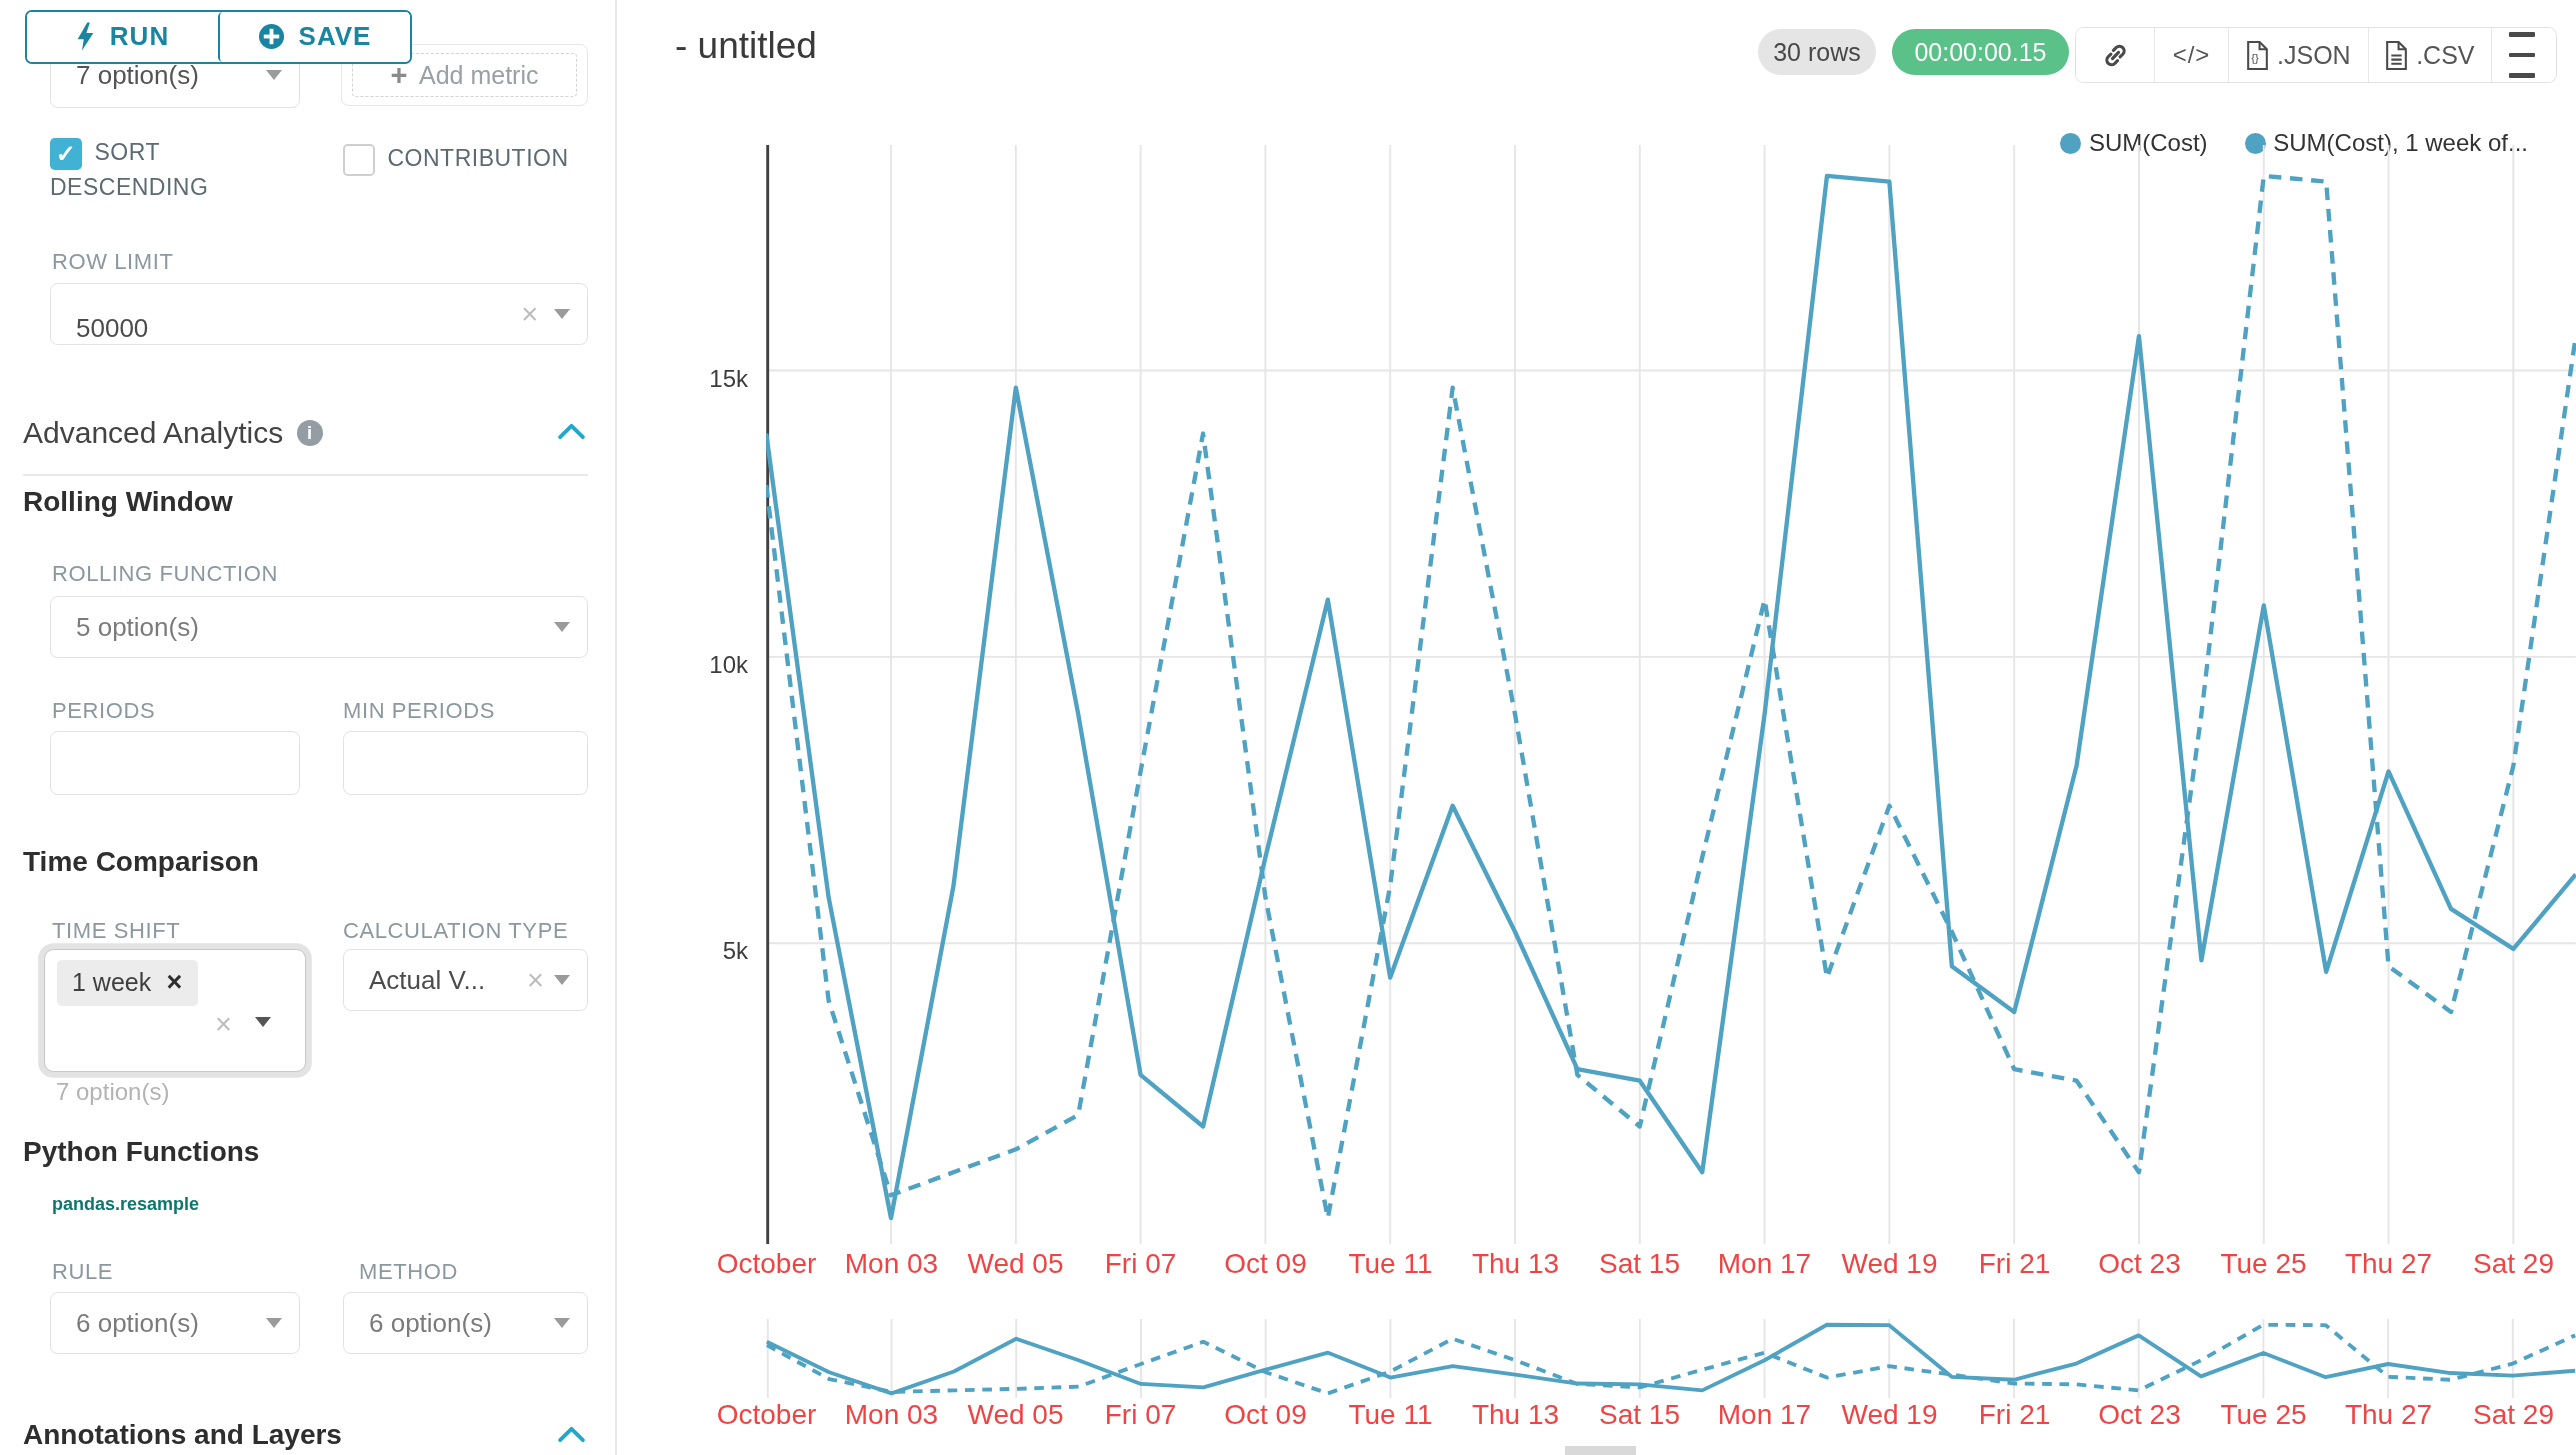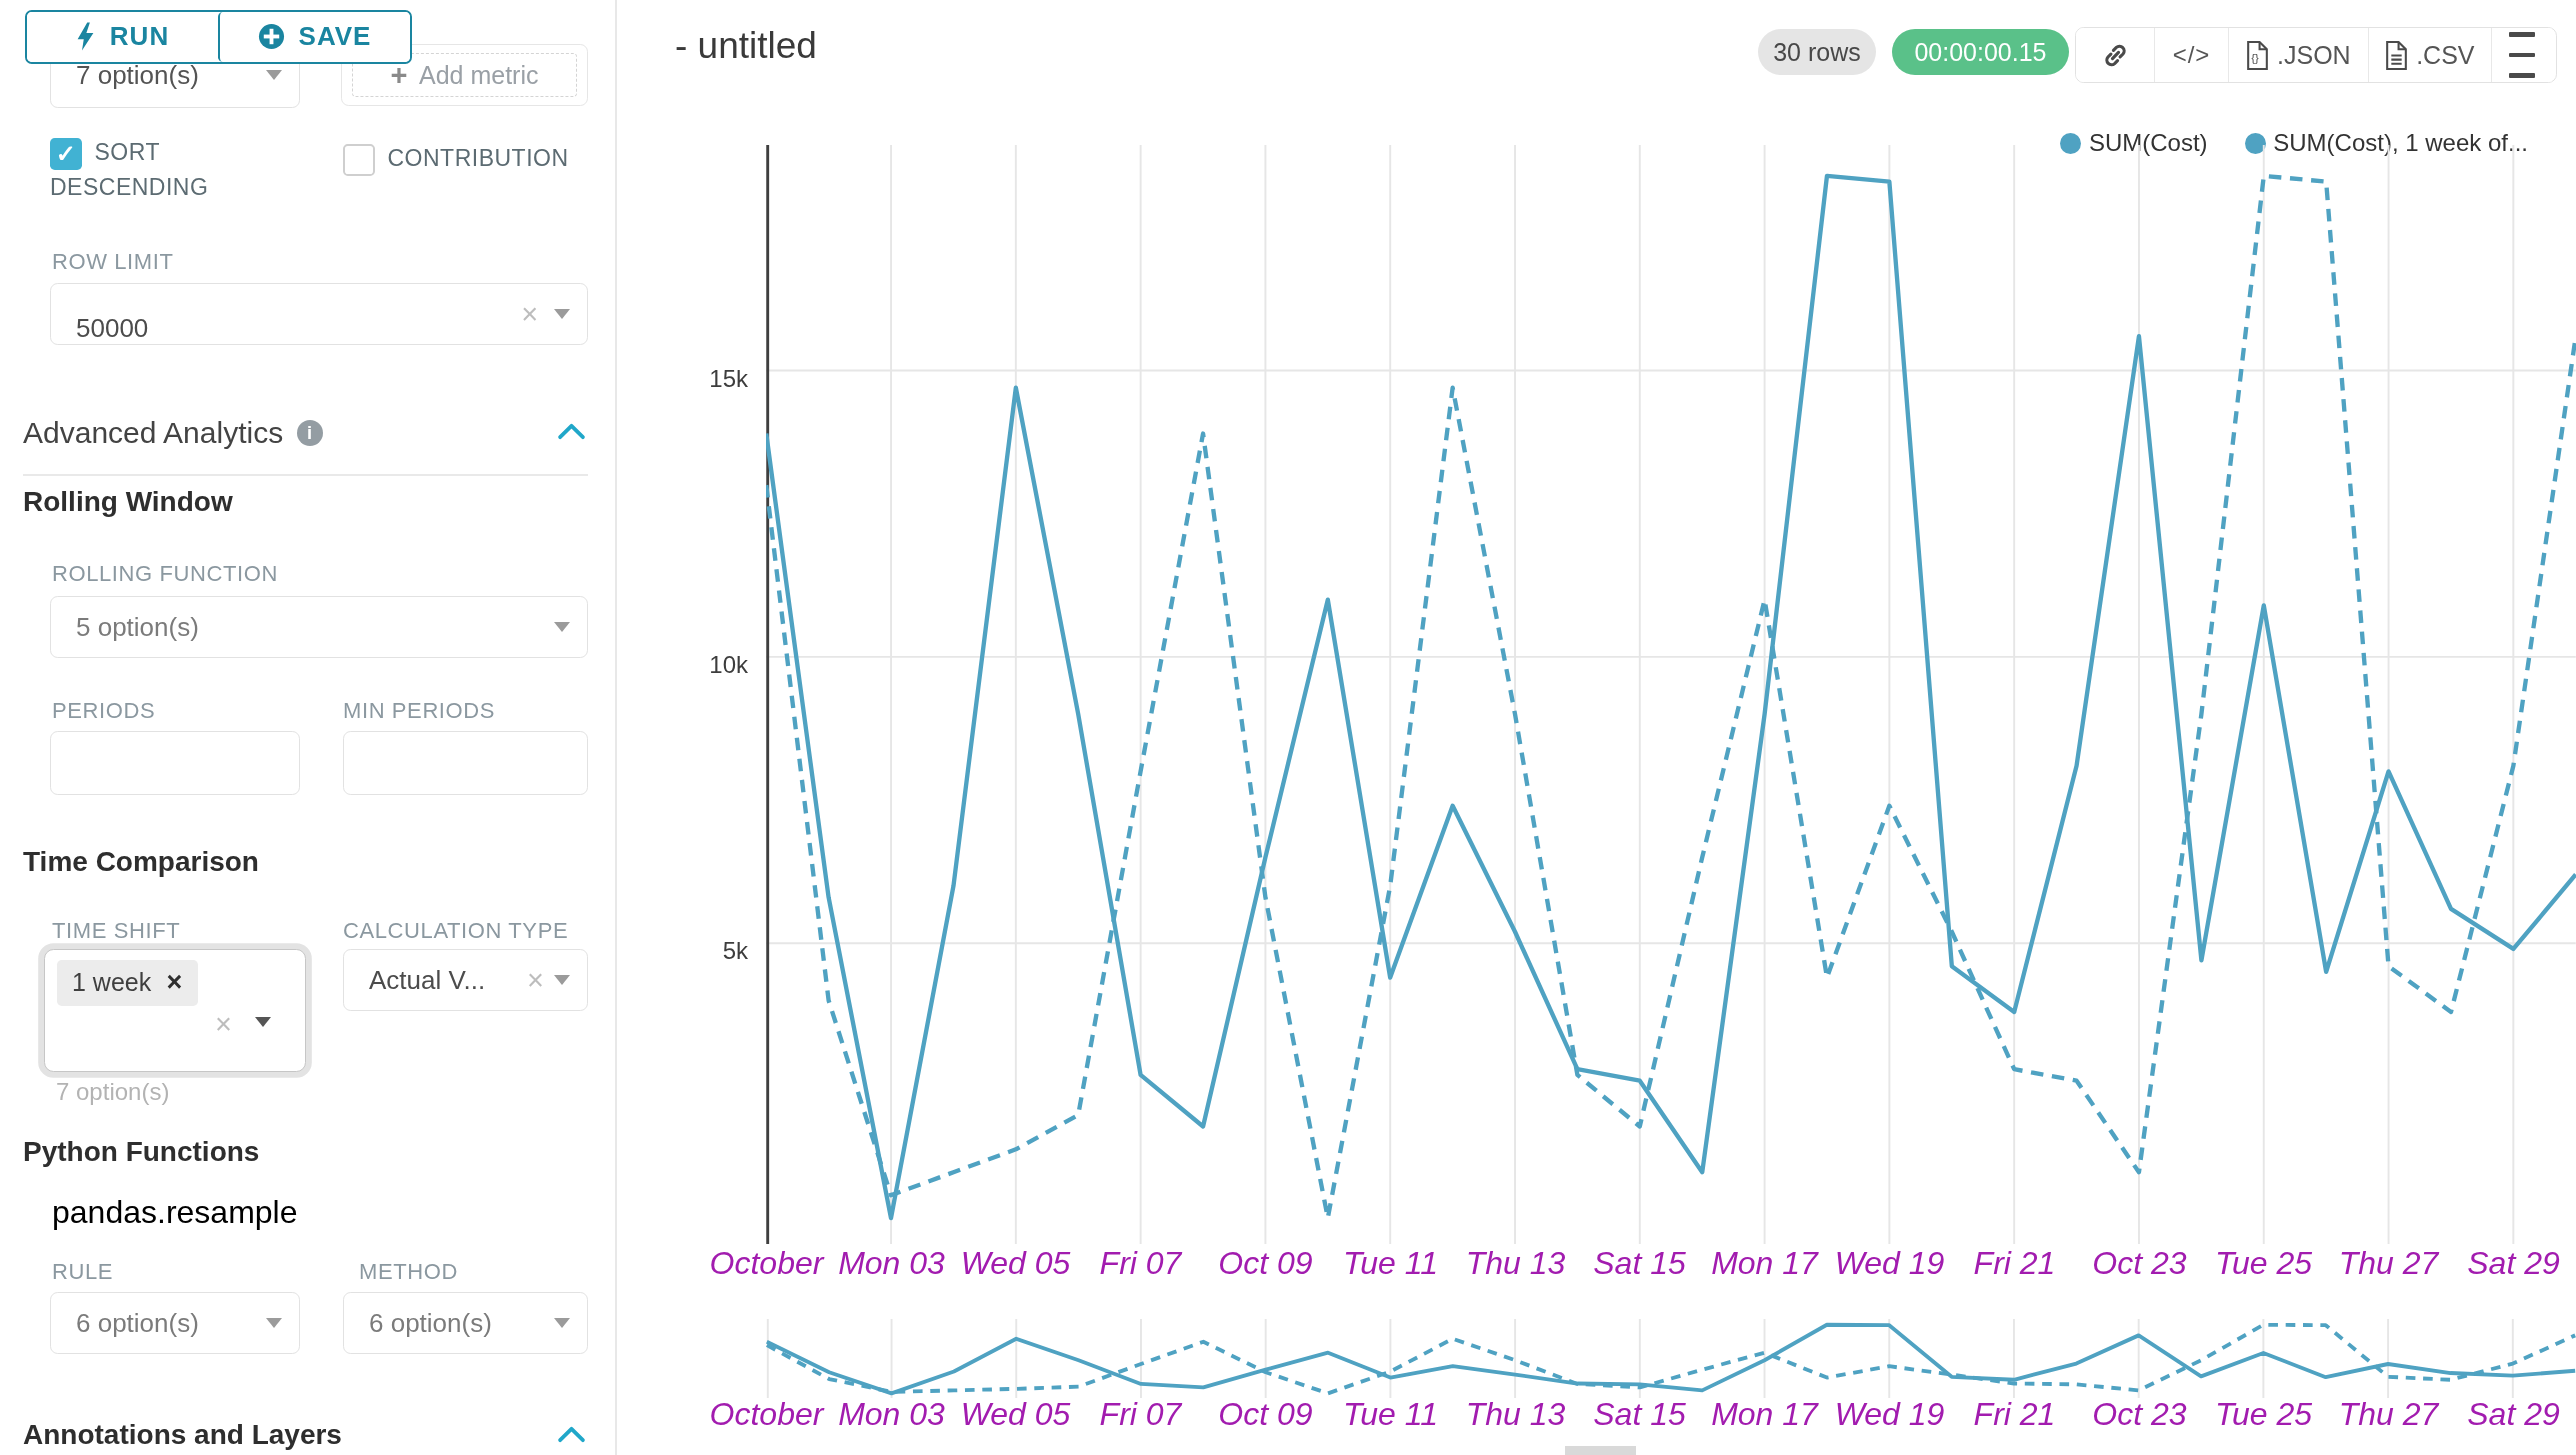--- a/index.html
+++ b/index.html
@@ -41,21 +41,21 @@
   .pill.timer { left:1892px; top:29px; width:177px; background:#5ac189; color:#fff; }
   .btngroup { position:absolute; left:2075px; top:27px; width:482px; height:56px; display:flex; border:1.9px solid #e2e2e2; border-radius:8.7px; background:#fff; overflow:hidden; }
   .btngroup .cell { display:flex; align-items:center; justify-content:center; gap:7.7px; color:#555; font-size:25px; background:#fff; border:none; font-family:inherit; cursor:pointer; }
   .btngroup .cell + .cell { border-left:1.9px solid #e8e8e8; }
   .codeglyph { font-size:24px; color:#555; letter-spacing:1px; }
   .burger span { display:block; width:26px; height:4.8px; background:#4a4a4a; border-radius:1px; margin:3.9px 0; }
   .legend { position:absolute; top:129px; right:48px; display:flex; gap:37px; align-items:center; }
   .legend .item { display:flex; align-items:center; gap:7.7px; font-size:24px; color:#333; }
   .legend .dot { width:21px; height:21px; border-radius:50%; }
   .ytick { position:absolute; width:92px; text-align:right; font-size:24px; color:#3d3d3d; height:31px; line-height:31px;margin-top:8px; }
-  .xtick { position:absolute; width:125px; text-align:center; font-size:32px; color:#a21caf; height:29px; line-height:29px;font-style:italic; }
+  .xtick { position:absolute; width:125px; text-align:center; font-size:28px; color:#ef4444; height:29px; line-height:29px; }
   .handle { position:absolute; left:1565px; top:1446px; width:71px; height:9.6px; background:#d9d9d9; }
 </style>
 </head>
 <body>
 
 <div class="root">
 
   <aside class="sidebar">
 
     <div class="sel" style="left:50px; top:42px; width:250px; height:66px;">
@@ -134,21 +134,21 @@
     </div>
     <div class="helper" style="left:56px; top:1078px;">7 option(s)</div>
 
     <div class="sel" style="left:343px; top:949px; width:245px; height:62px;">
       <span class="grow" style="color:#4c4c4c;">Actual V...</span>
       <span class="clear-x" style="margin-right:9.6px;">×</span>
       <span class="caret"></span>
     </div>
 
     <div class="sechead" style="left:23px; top:1136px;">Python Functions</div>
-    <div class="abs" style="left:52px; top:1194px; font-size:32px; font-weight:400; color:#000000;">pandas.resample</div>
+    <div class="abs" style="left:52px; top:1194px; font-size:18px; font-weight:700; color:#0f766e;">pandas.resample</div>
     <div class="minilabel" style="left:52px; top:1259px;">RULE</div>
     <div class="minilabel" style="left:359px; top:1259px;">METHOD</div>
     <div class="sel" style="left:50px; top:1292px; width:250px; height:62px;">
       <span class="grow" style="color:#7b7b7b;">6 option(s)</span>
       <span class="caret"></span>
     </div>
     <div class="sel" style="left:343px; top:1292px; width:245px; height:62px;">
       <span class="grow" style="color:#7b7b7b;">6 option(s)</span>
       <span class="caret"></span>
     </div>

